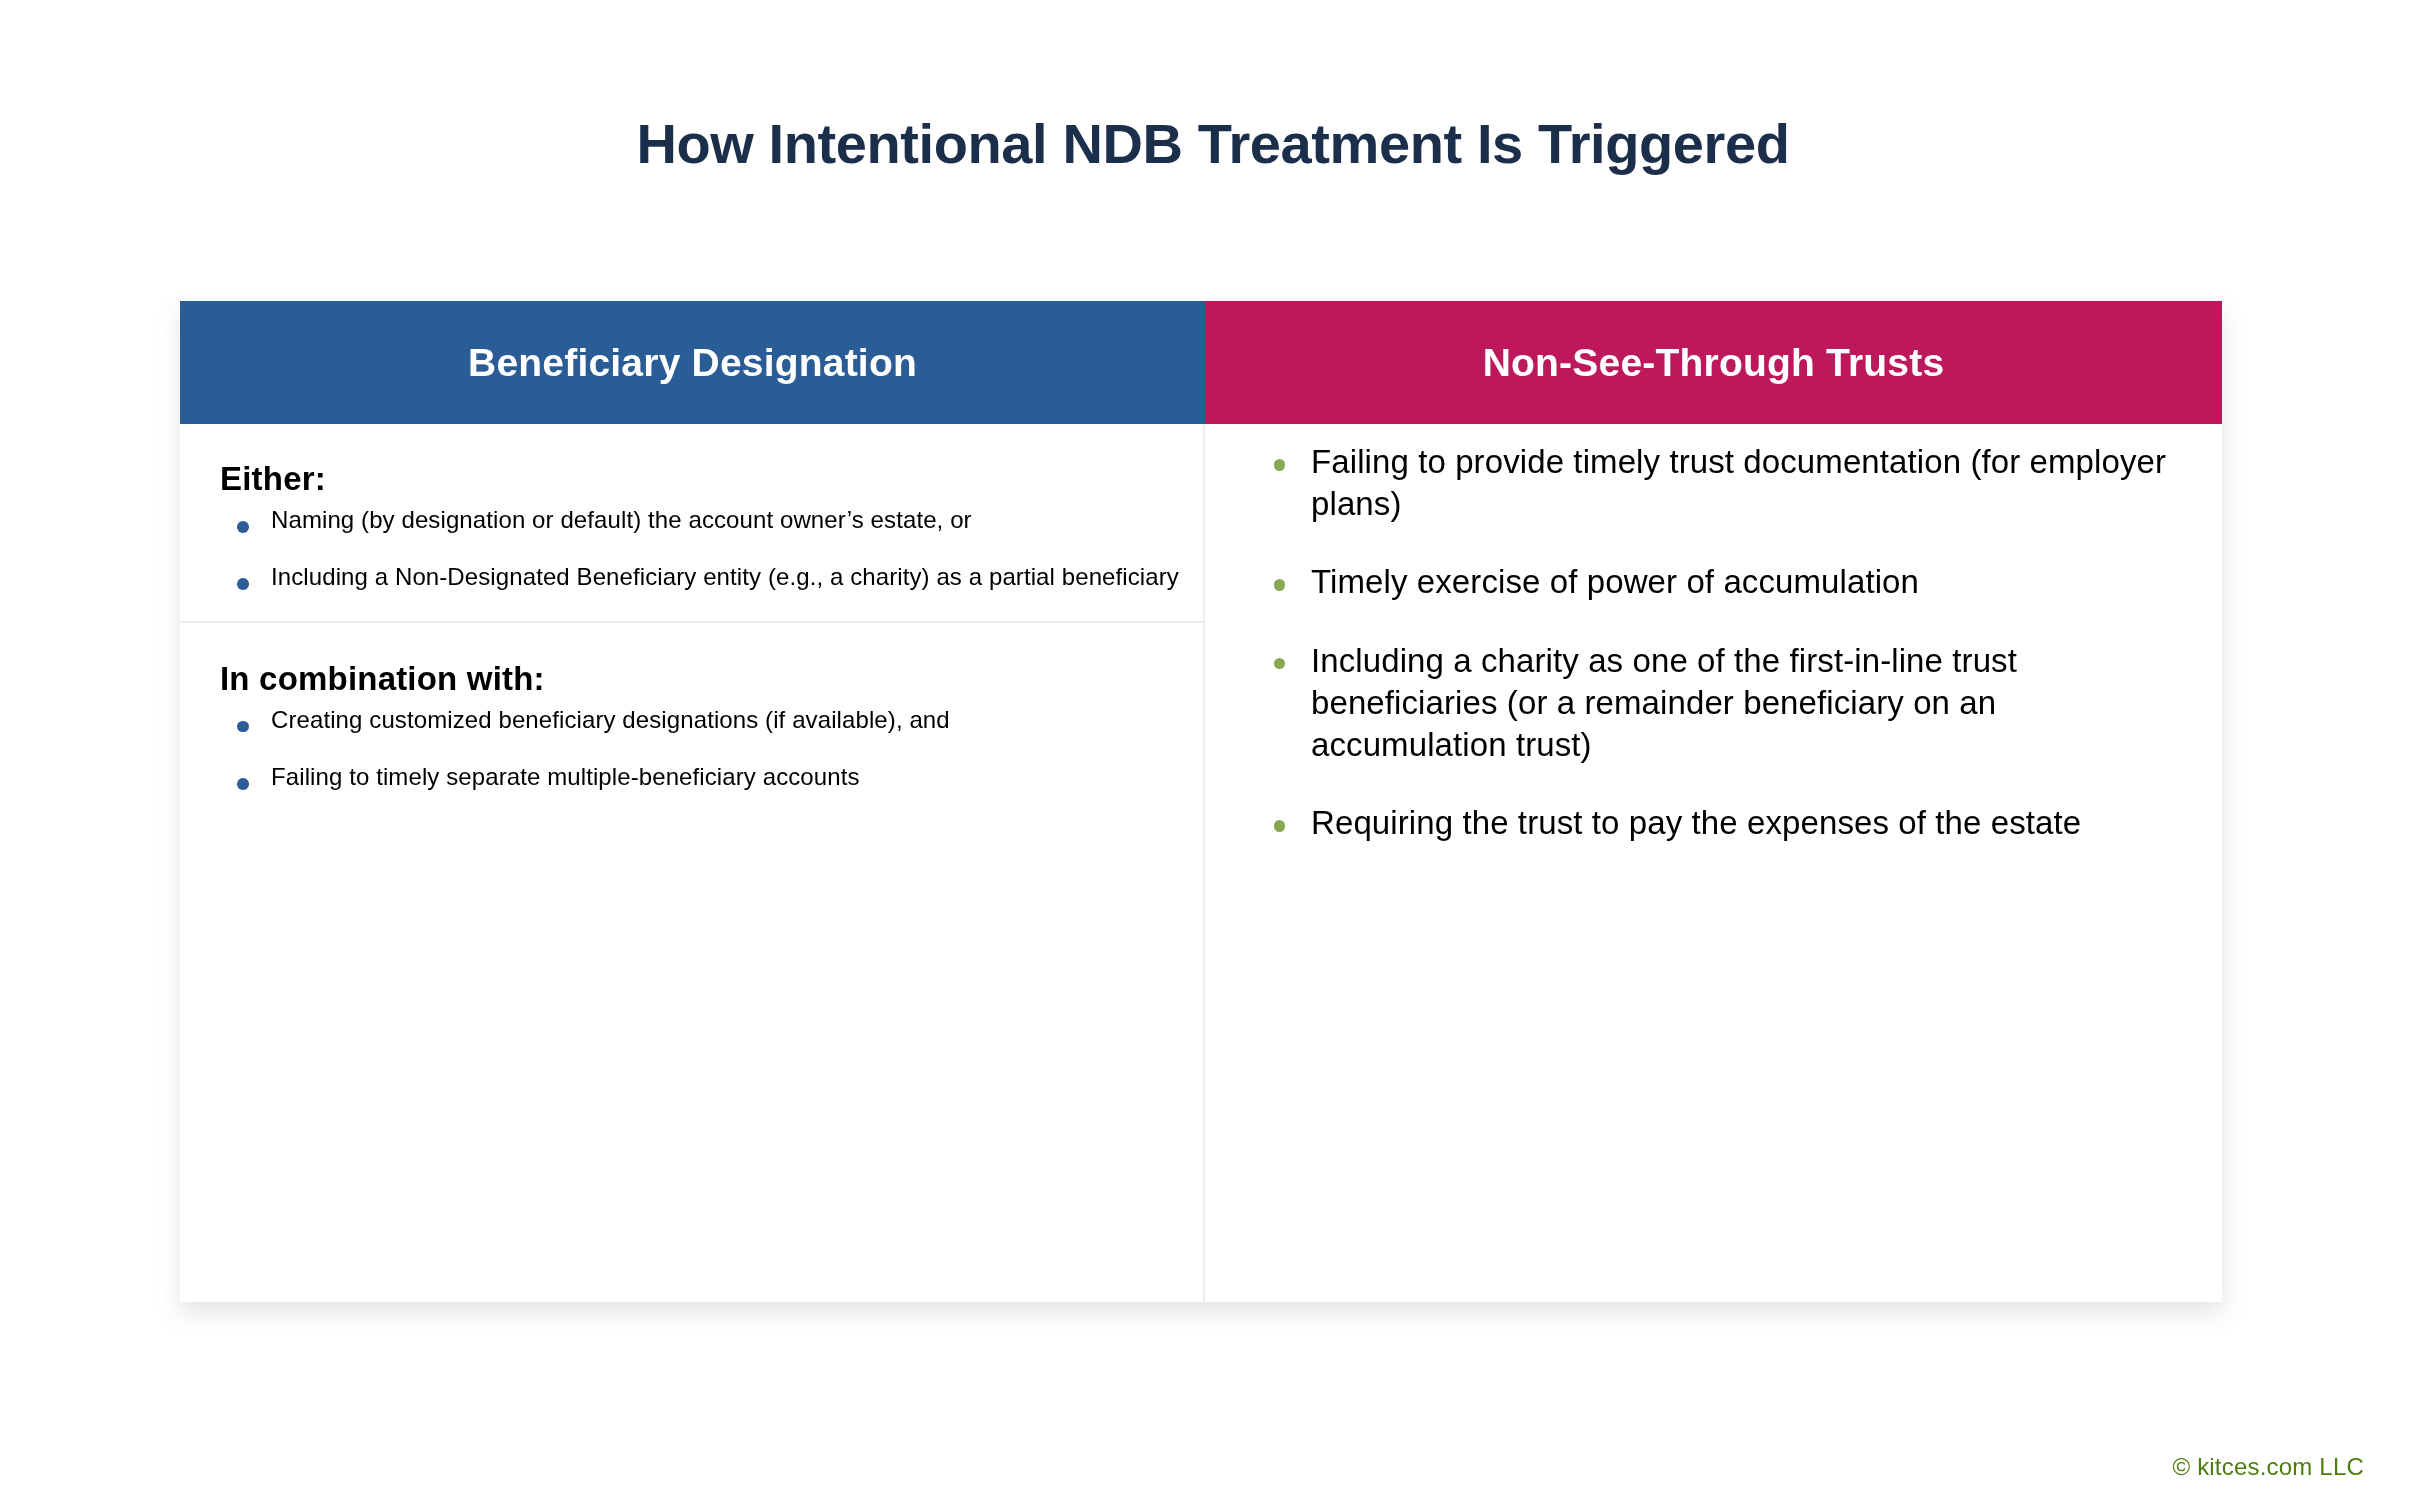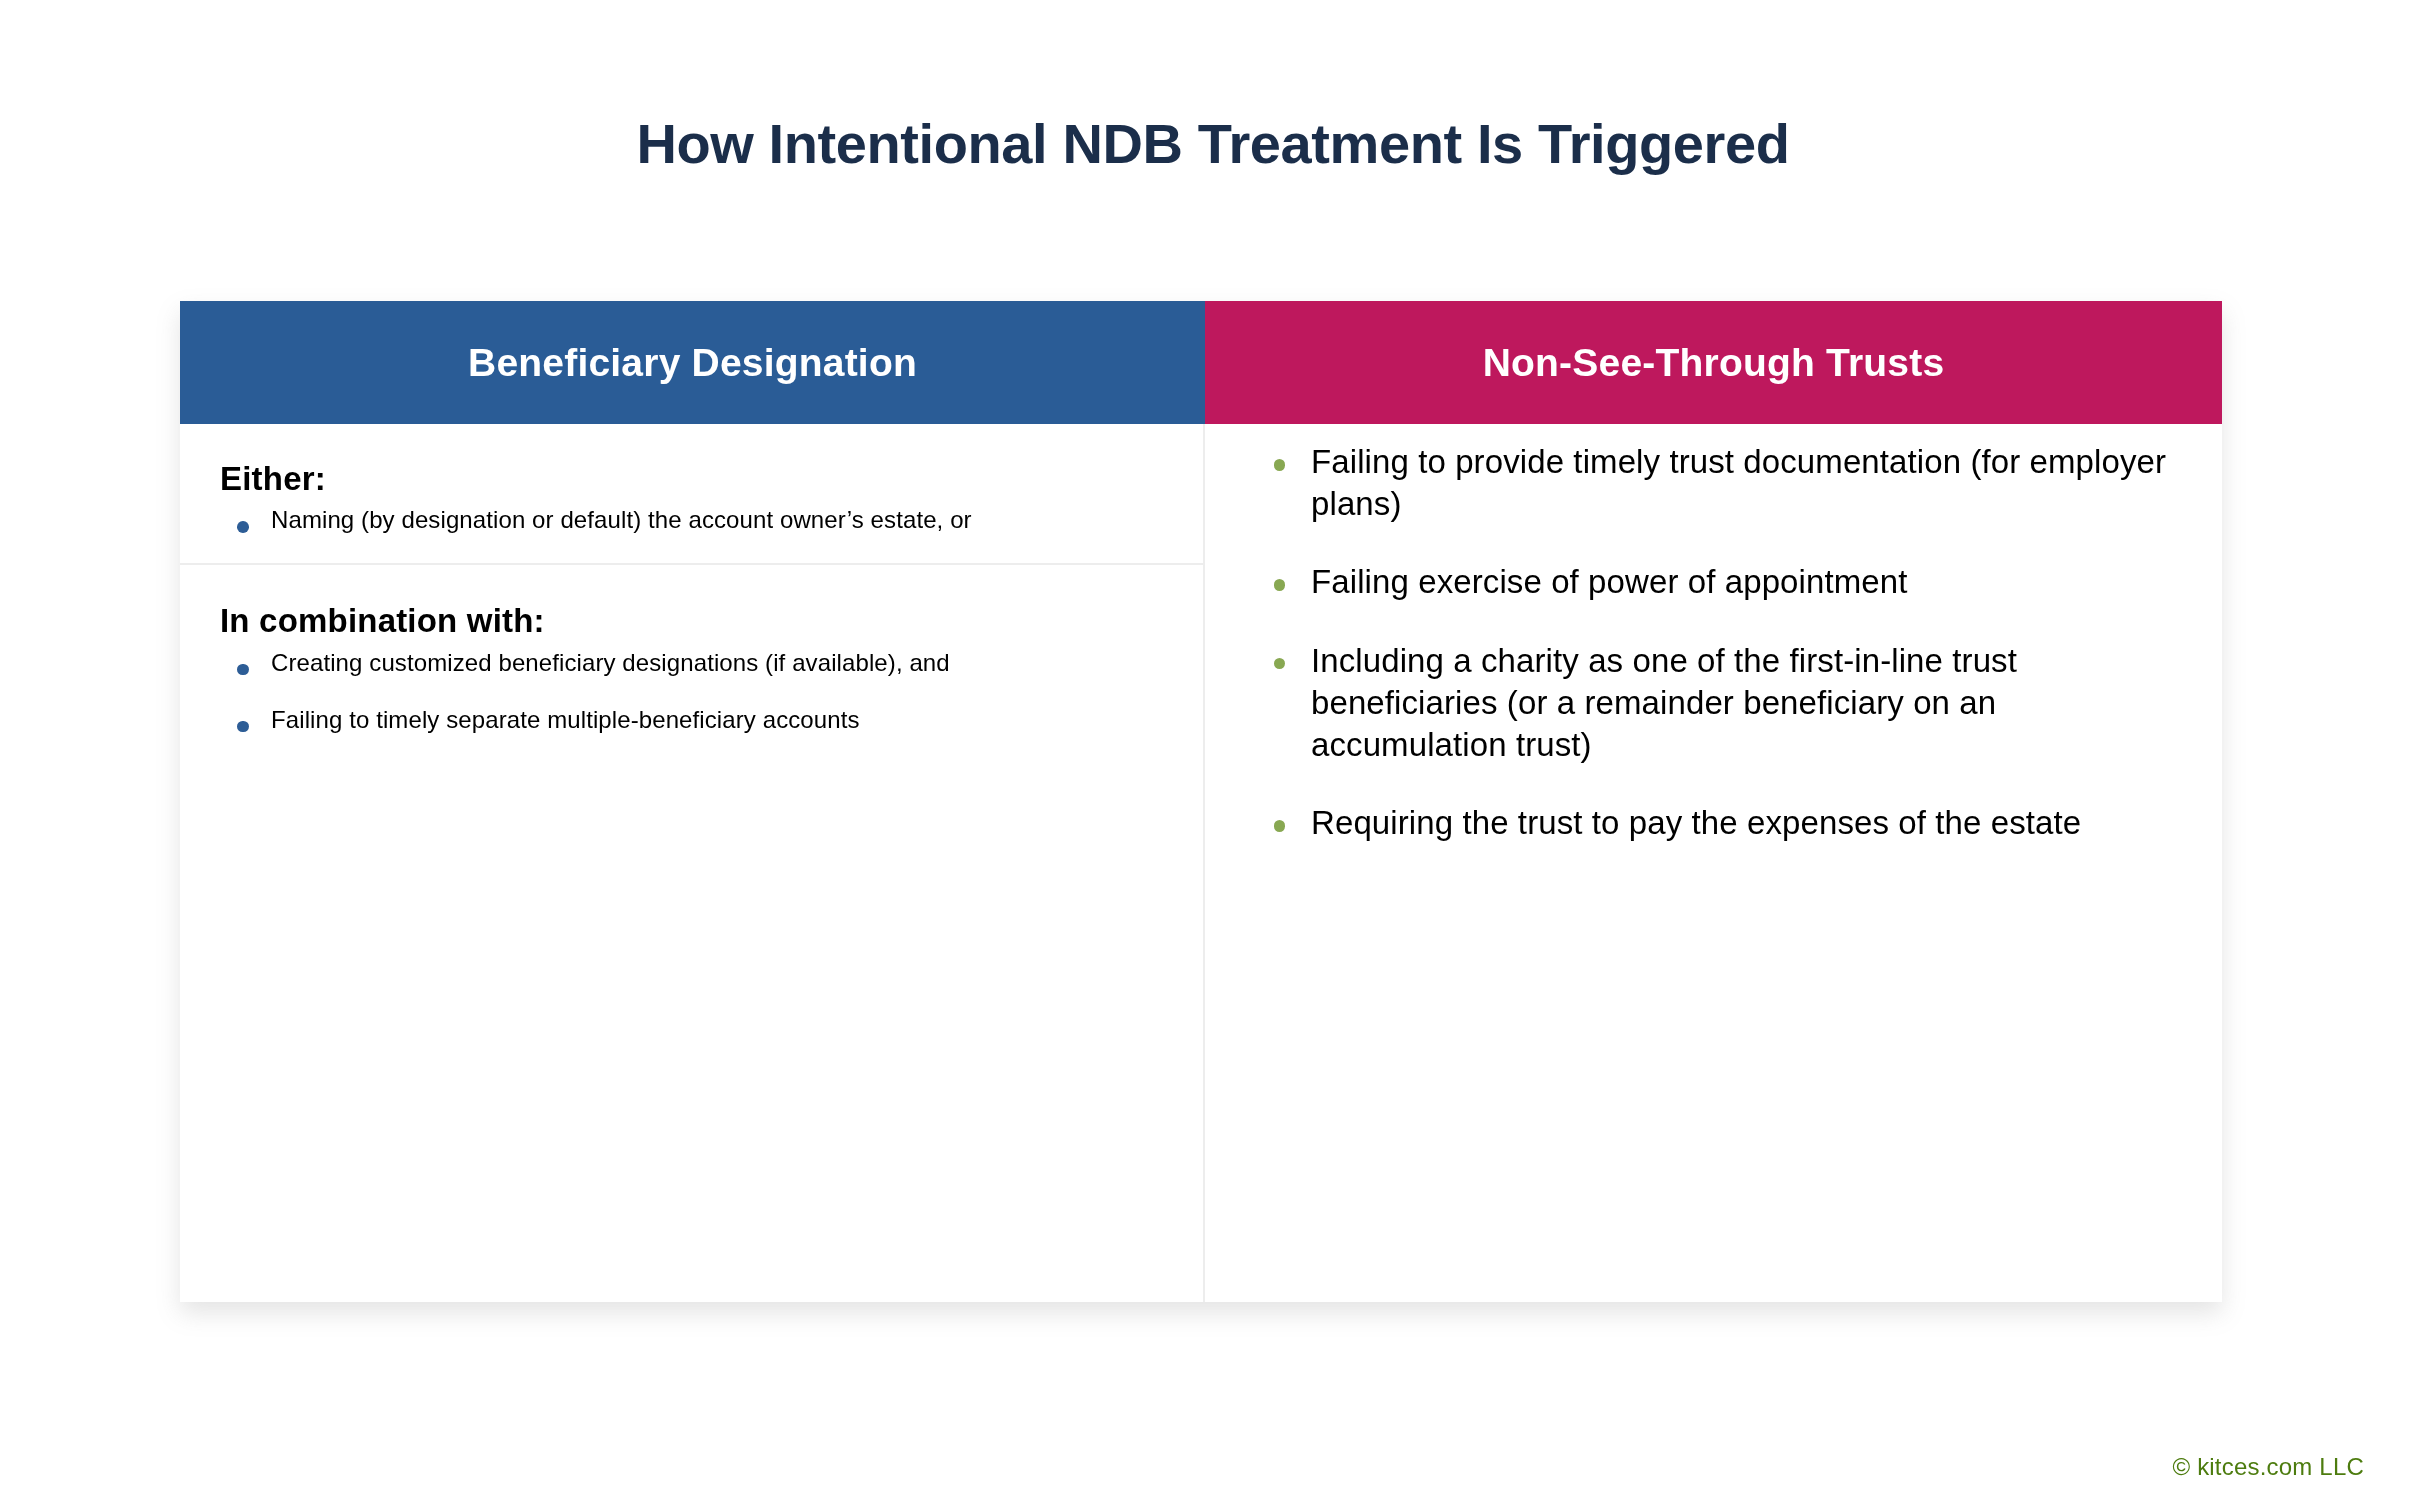--- a/index.html
+++ b/index.html
@@ -180,37 +180,38 @@
     </div>
 
     <div class="table-body">
 
       <div class="col col-left">
 
         <div class="left-section first">
           <div class="section-heading">Either:</div>
           <ul class="bullets blue-dots">
             <li>Naming (by designation or default) the account owner’s estate, or</li>
+            <li>Including a Non-Designated Beneficiary entity (e.g., a charity) as a partial beneficiary</li>
           </ul>
         </div>
 
         <div class="left-section second">
           <div class="section-heading">In combination with:</div>
           <ul class="bullets blue-dots">
             <li>Creating customized beneficiary designations (if available), and</li>
             <li>Failing to timely separate multiple-beneficiary accounts</li>
           </ul>
         </div>
 
       </div>
 
       <div class="col col-right">
         <ul class="bullets green-dots right-list">
           <li>Failing to provide timely trust documentation (for employer plans)</li>
-          <li>Failing exercise of power of appointment</li>
+          <li>Timely exercise of power of accumulation</li>
           <li>Including a charity as one of the first-in-line trust beneficiaries (or a remainder beneficiary on an accumulation trust)</li>
           <li>Requiring the trust to pay the expenses of the estate</li>
         </ul>
       </div>
 
     </div>
   </div>
 
   <div class="footer-credit">© kitces.com LLC</div>
 

